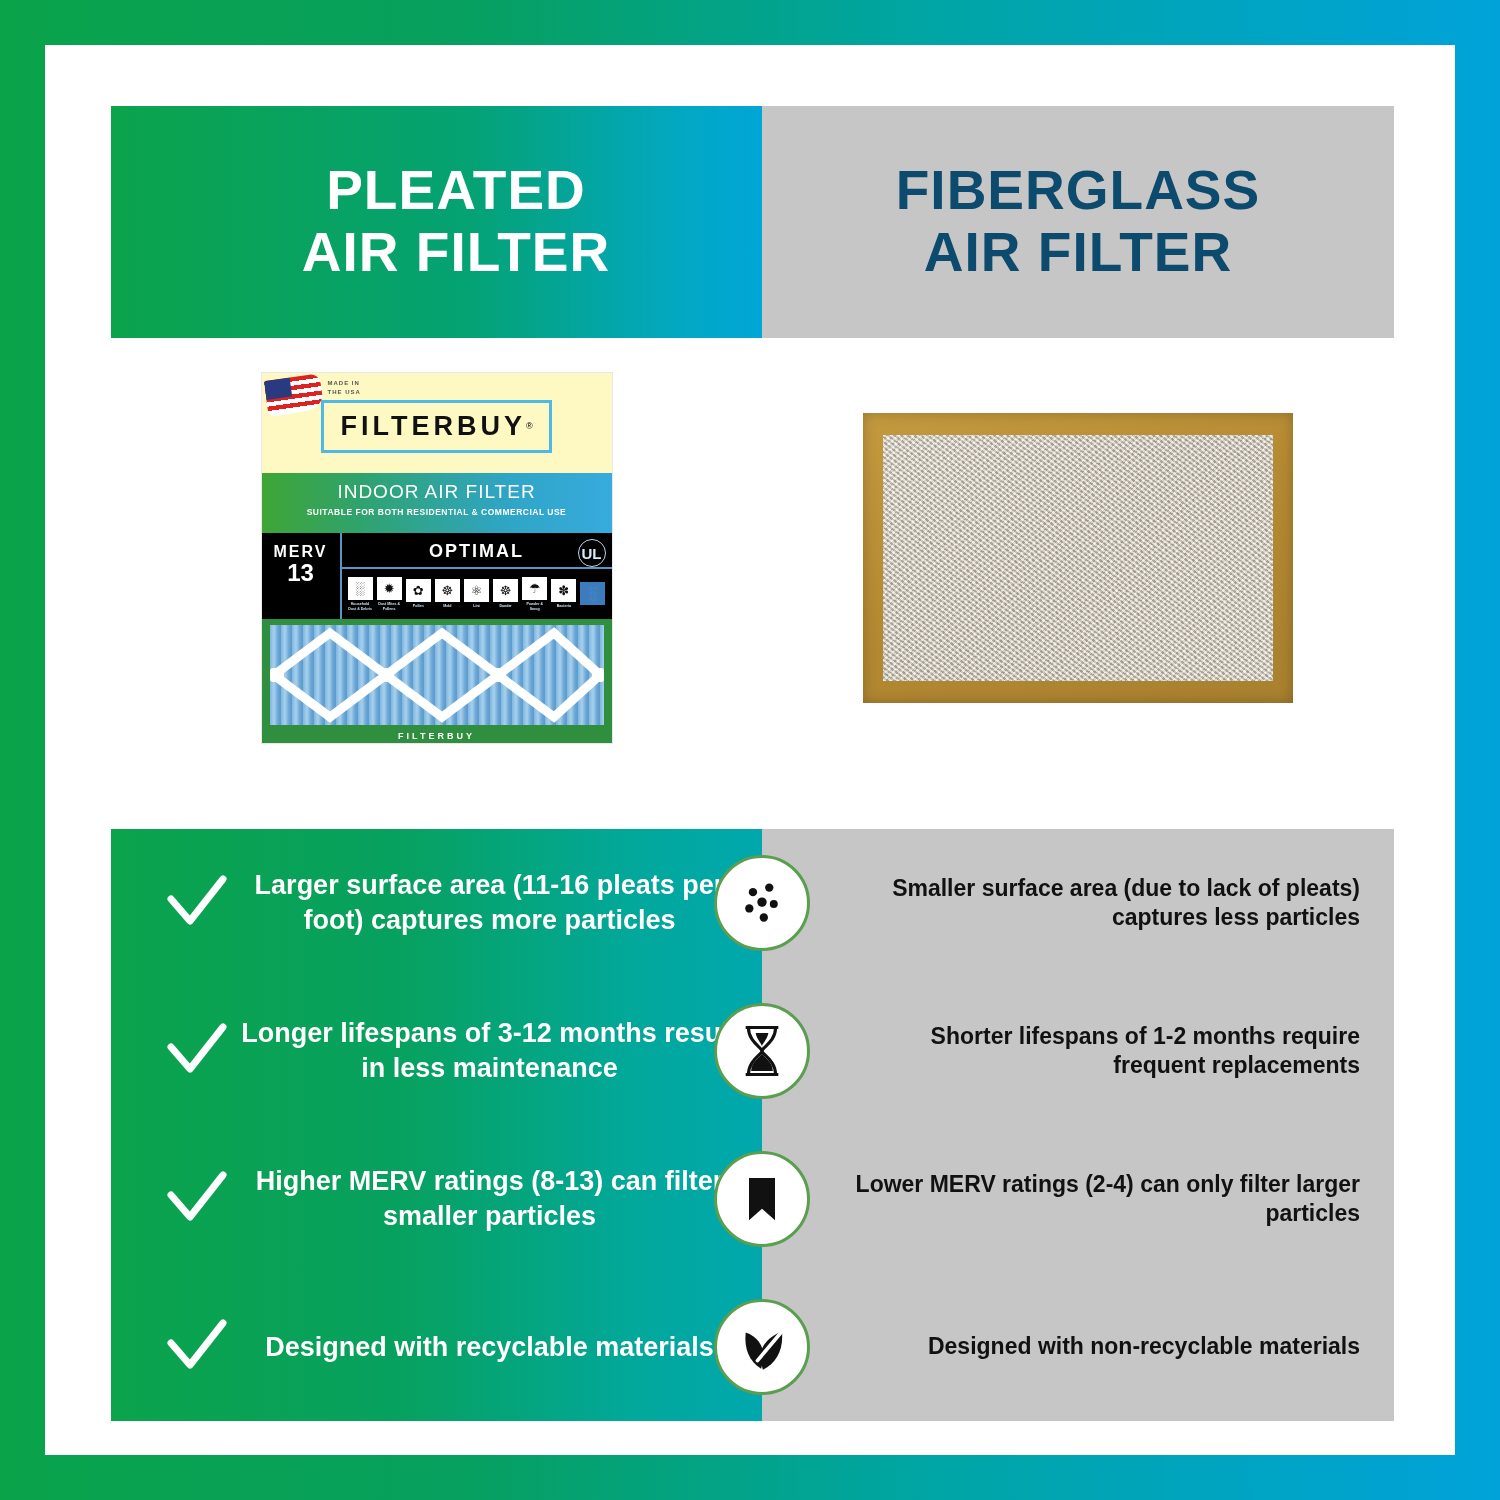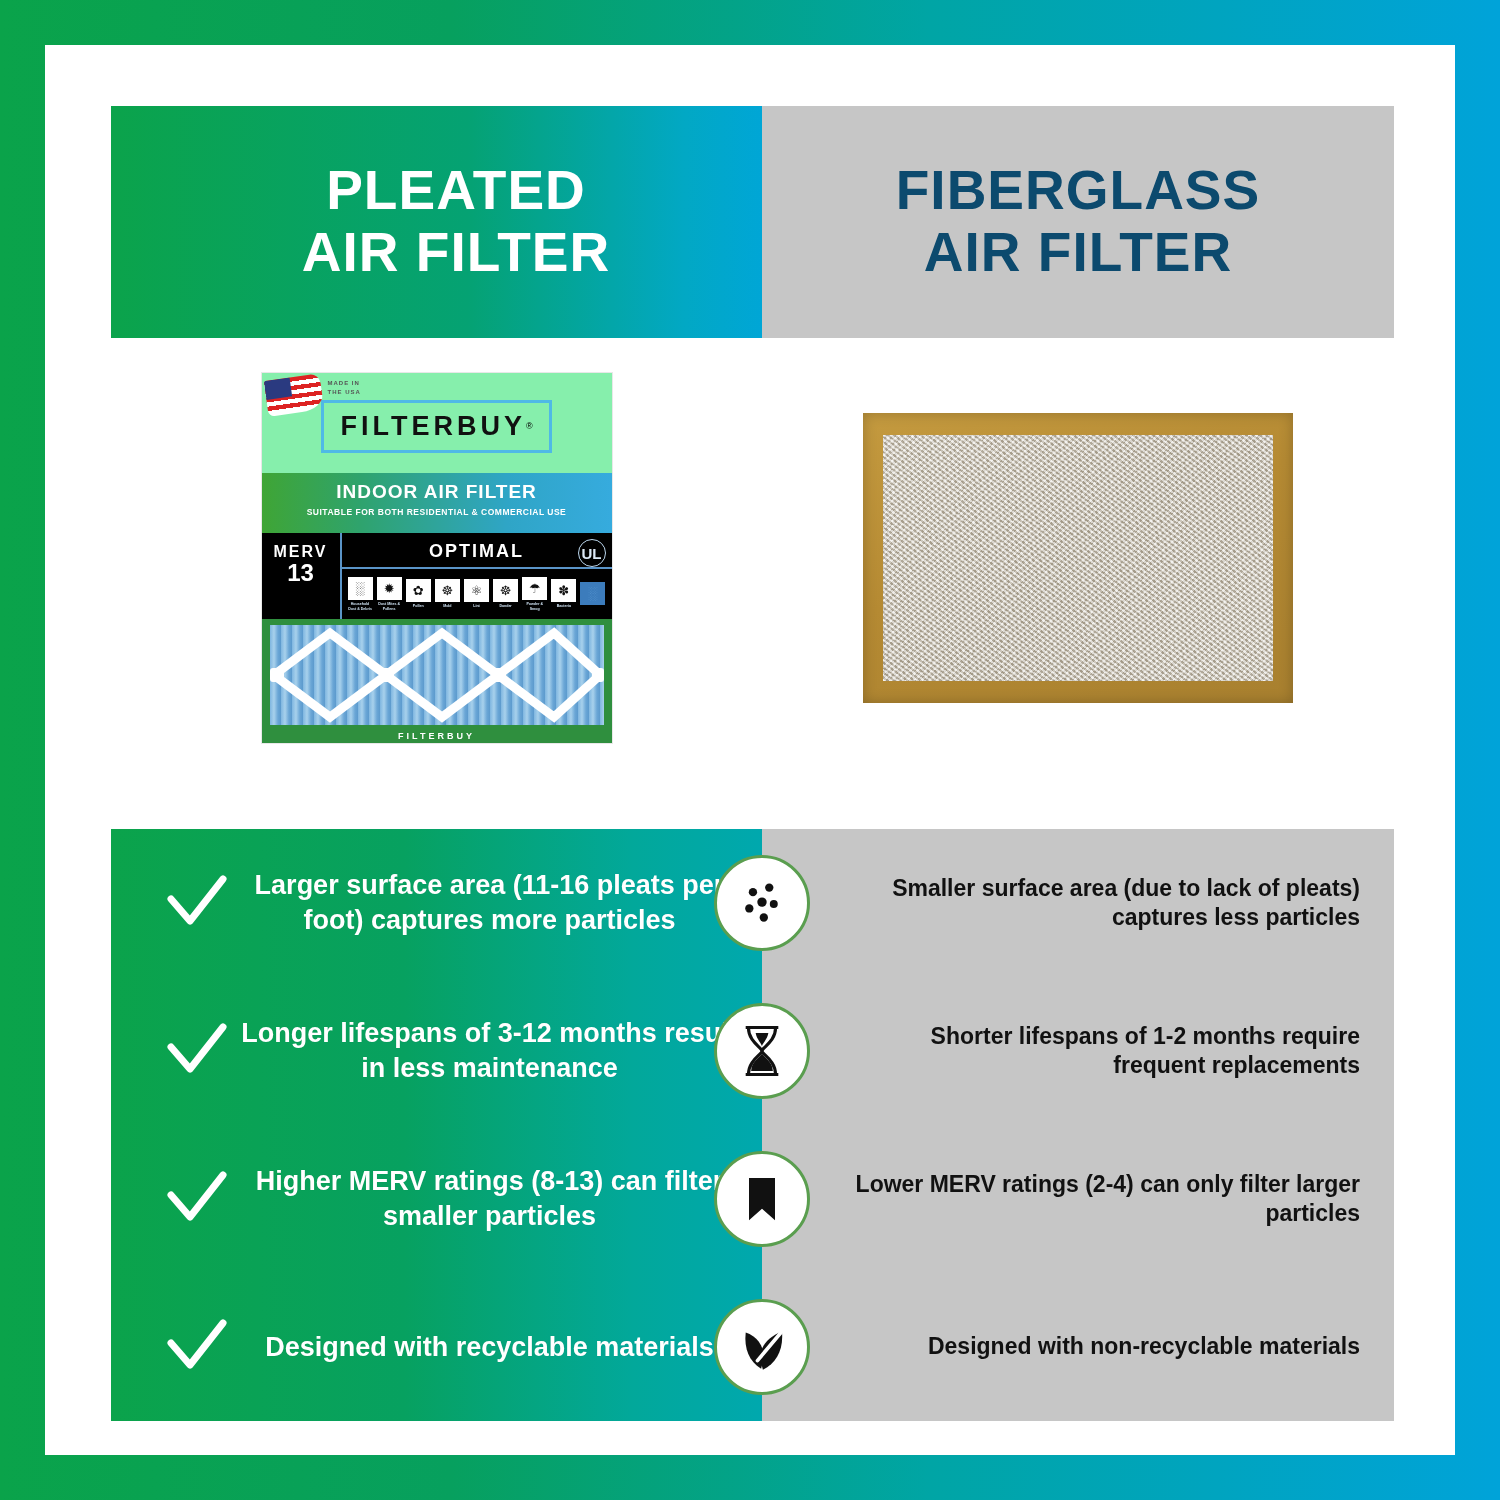--- a/index.html
+++ b/index.html
@@ -67,21 +67,21 @@
   
   #pleated-pkg {
     position:relative;
     width:350px; height:370px;
     background:#ffffff;
     box-shadow:0 0 0 1px #e8e8e8;
     overflow:hidden;
   }
   .pkg-top {
     position:relative;
-    height:100px; background:#86efac;
+    height:100px; background:#fef9c3;
     display:flex; align-items:center; justify-content:center;
   }
   .usa-flag {
     position:absolute; left:4px; top:4px;
     width:56px; height:36px;
     background:
       linear-gradient(180deg,
         #d22 0 12%, #fff 12% 24%, #d22 24% 36%, #fff 36% 48%,
         #d22 48% 60%, #fff 60% 72%, #d22 72% 84%, #fff 84% 100%);
     border-radius:3px 10px 40% 6px;
@@ -106,21 +106,21 @@
     font-size:27px; font-weight:bold; letter-spacing:4px; color:#111;
   }
   .brand-box .brand-tm { font-size:9px; vertical-align:super; }
 
   .pkg-green {
     height:60px;
     background:linear-gradient(90deg,#3FA535 0%,#2FA36D 28%,#2FA5C6 70%,#36ABDE 100%);
     color:#fff; text-align:center;
     padding-top:8px;
   }
-  .pkg-green .l1 { font-size:19px; font-weight:bold; letter-spacing:1px; }
+  .pkg-green .l1 { font-size:19px; font-weight:normal; letter-spacing:1px; }
   .pkg-green .l2 { font-size:8.5px; font-weight:bold; letter-spacing:0.5px; margin-top:4px; }
 
   .pkg-blue {
     height:86px;
     background:#000000;
     display:flex;
     position:relative;
   }
   .merv-col {
     width:80px;

